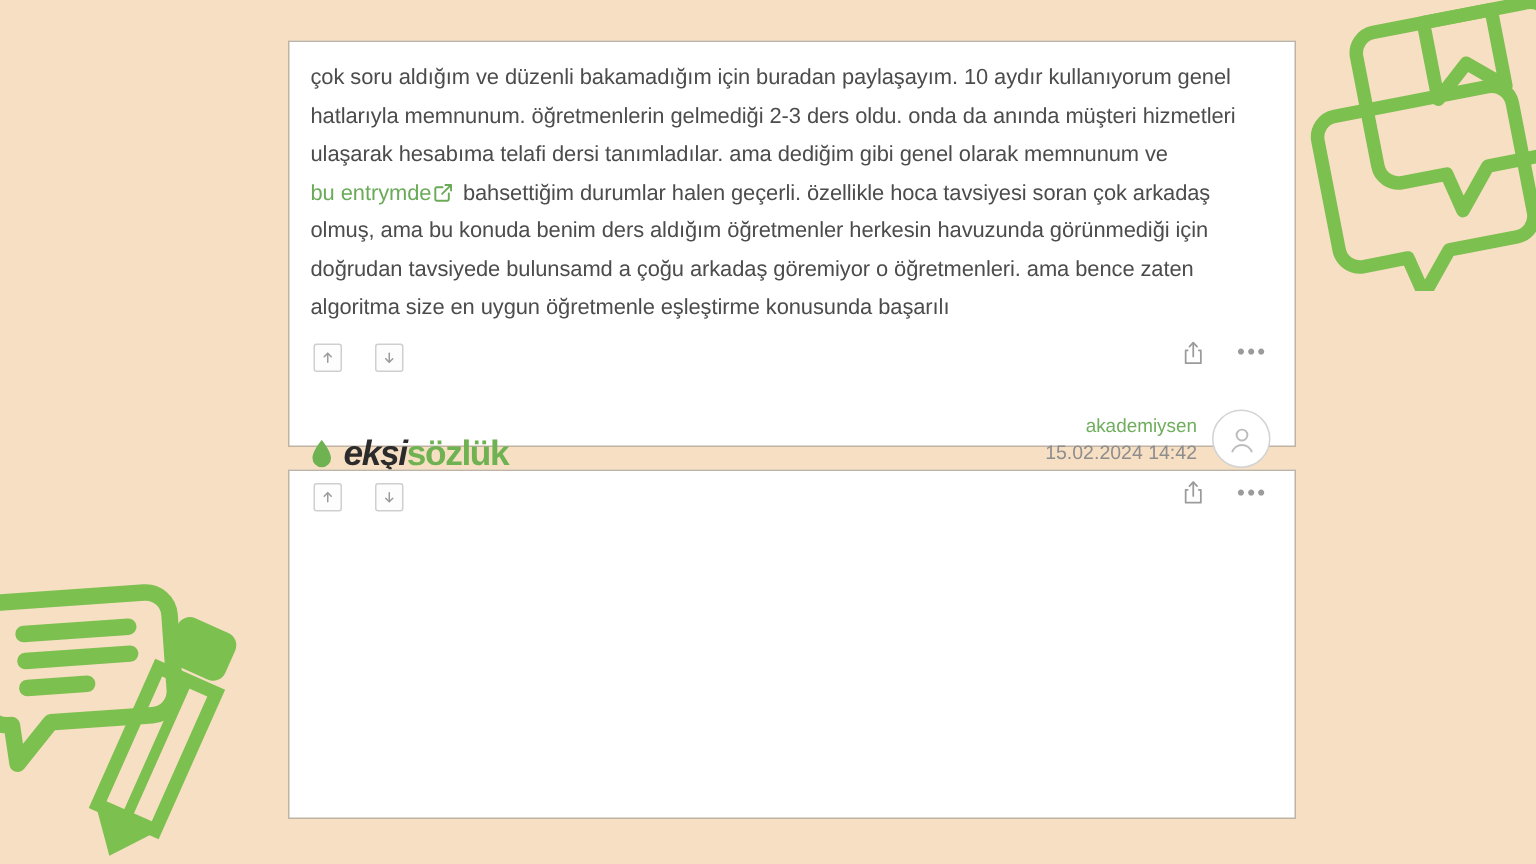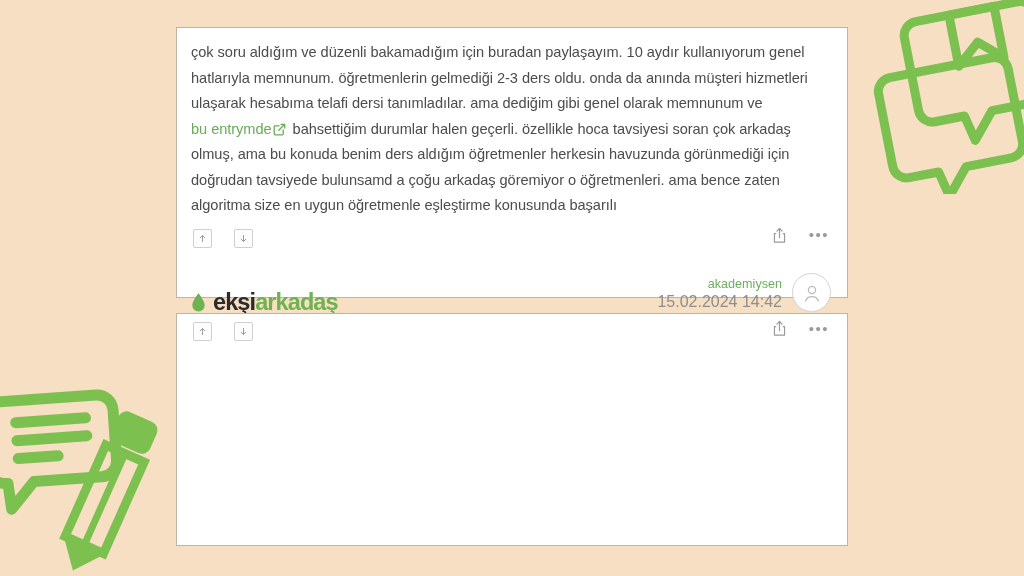--- a/index.html
+++ b/index.html
@@ -29,21 +29,21 @@
   #deco-bottom-left {
     left: -10px;
     bottom: -6px;
     width: 190px;
     height: 200px;
   }
 
   
   .page {
     position: absolute;
-    left: 176px;
+    left: 192px;
     top: 0;
     width: 674px;
     height: 445px;
   }
 
   
   .card {
     position: absolute;
     left: 0;
     width: 672px;
@@ -144,21 +144,21 @@
   .author-name {
     color: #6fae5c;
     font-size: 12.6px;
     line-height: 17px;
     text-decoration: none;
     display: block;
     cursor: pointer;
   }
   .author-date {
     color: #8e8e8e;
-    font-size: 16px;
+    font-size: 13px;
     line-height: 17px;
     display: block;
   }
   .avatar {
     width: 37px;
     height: 37px;
     border-radius: 50%;
     border: 1px solid #d3d3d3;
     background: #fff;
     display: flex;
@@ -173,21 +173,21 @@
     display: flex;
     align-items: center;
     gap: 7px;
   }
   #logo-1 { top: 261px; }
   .logo-text {
     font-size: 23.5px;
     font-weight: bold;
     letter-spacing: -0.9px;
   }
-  .logo-dark { color: #2b2b2b; }
+  .logo-dark { color: #2b2b2b; font-style: italic; }
   .logo-green { color: #6fb252; }
 </style>
 </head>
 <body>
 
 <svg class="deco" id="deco-top-right" viewBox="0 0 160 200" fill="none">
   <g transform="rotate(-11 80 100)" stroke="#7cc04f" stroke-width="9" stroke-linejoin="round" stroke-linecap="round" fill="none">
     <path d="M58 22 h104 a14 14 0 0 1 14 14 v74 a14 14 0 0 1 -14 14 h-46 l-22 26 -6 -26 h-30 a14 14 0 0 1 -14 -14 v-74 a14 14 0 0 1 14 -14 z"></path>
     <path d="M92 22 h46 v52 l-23 -20 -23 20 z"></path>
     <path d="M22 72 h104 a14 14 0 0 1 14 14 v74 a14 14 0 0 1 -14 14 h-46 l-22 26 -6 -26 h-30 a14 14 0 0 1 -14 -14 v-74 a14 14 0 0 1 14 -14 z"></path>
@@ -255,21 +255,21 @@
             <circle cx="12" cy="9" r="3.6"></circle>
             <path d="M5.4 20.5a6.9 6.9 0 0 1 13.2 0"></path>
           </svg>
       </div>
     </div>
     <div class="logo" id="logo-1">
       <svg width="15" height="21" viewBox="0 0 16 22">
           <path d="M8 1.2C8 1.2 1.4 9 1.4 14a6.6 6.6 0 0 0 13.2 0C14.6 9 8 1.2 8 1.2z" fill="#6fb252"></path>
         </svg>
       <span class="logo-text">
-        <span class="logo-dark">ekşi</span><span class="logo-green">arkadaş</span>
+        <span class="logo-dark">ekşi</span><span class="logo-green">sözlük</span>
       </span>
     </div>
   </div>
 
   <div class="card" id="card-2">
     <div class="actions-row">
       <div class="votes">
         <div class="vote-btn">
           <svg width="9" height="9" viewBox="0 0 10 10" stroke="#9a9a9a" stroke-width="1.1" fill="none" stroke-linecap="round" stroke-linejoin="round">
               <path d="M5 8.4V1.8"></path>

